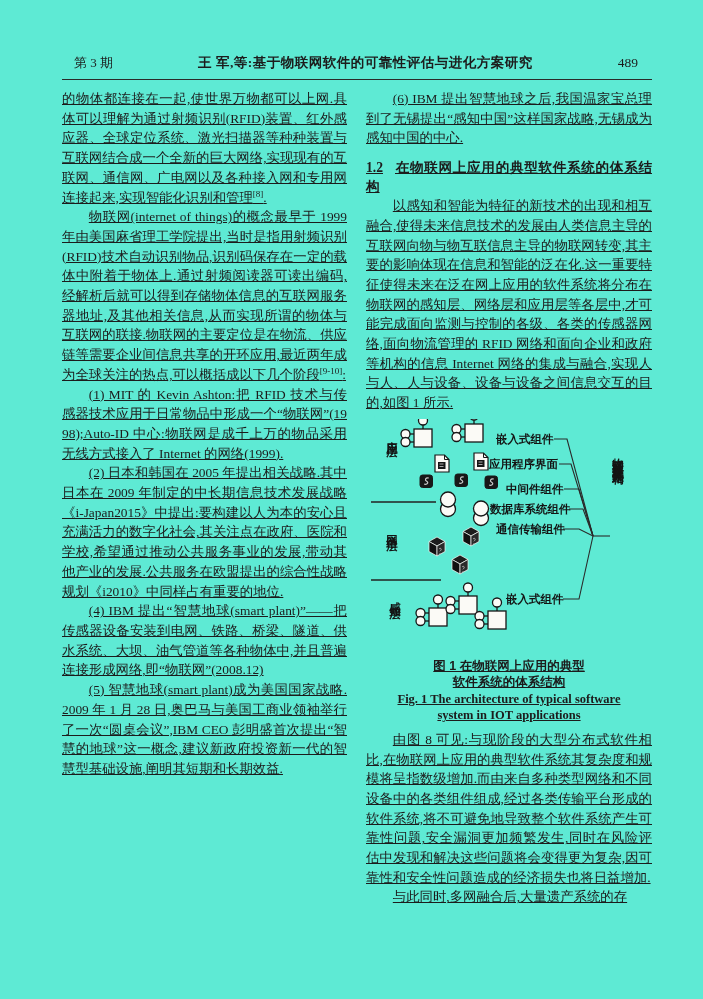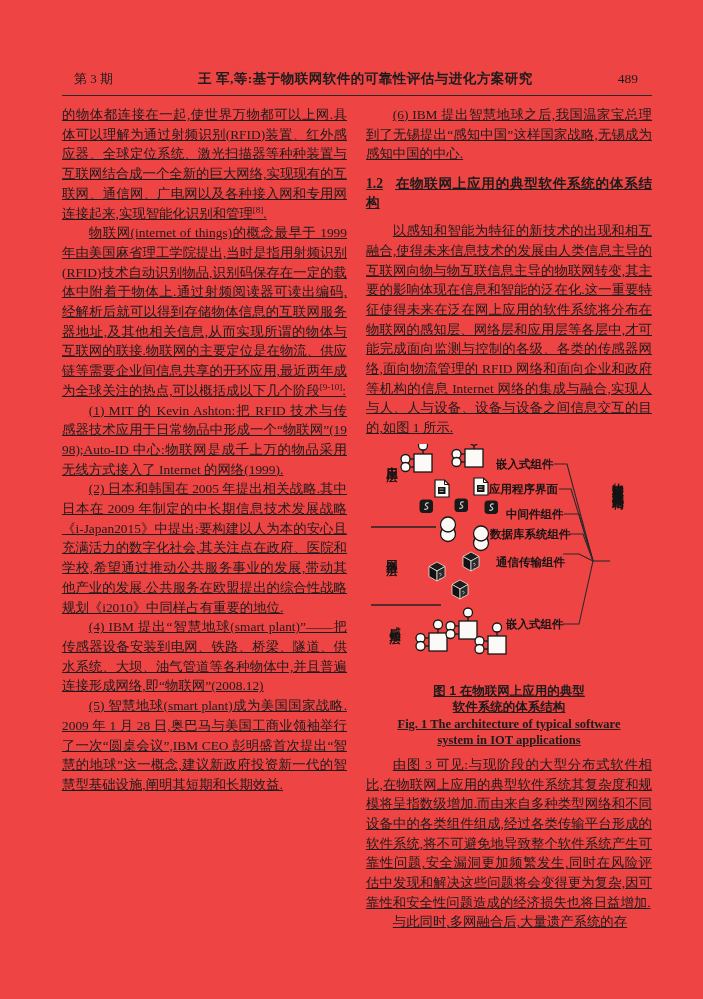--- a/index.html
+++ b/index.html
@@ -1,34 +1,34 @@
 <!DOCTYPE html>
 <html><head>
 <meta charset="utf-8">
 <style>
   html,body { margin:0; padding:0; background:#e8e8e6; }
   .page {
-    width:703px; height:999px; background:#ef4444; position:relative;
-    box-sizing:border-box; padding:70px 51px 0 62px; overflow:hidden;
+    width:703px; height:999px; background:#5eead4; position:relative;
+    box-sizing:border-box; padding:54px 51px 0 62px; overflow:hidden;
     font-family:"Liberation Serif","DejaVu Serif",serif; color:#1c1c1c;
   }
   
   .pg-header { display:flex; align-items:baseline; border-bottom:1.6px solid #2a2a2a; padding-bottom:7px; }
   .pg-header .issue { font-size:13px; padding-left:12px; }
   .pg-header .running-title { flex:1; text-align:center; font-weight:bold; font-size:13.5px; letter-spacing:0.5px; }
   .pg-header .pageno { font-size:13.5px; padding-right:14px; }
   
   .columns { display:flex; gap:19px; margin-top:9px; }
   .col { width:286px; font-size:13.4px; line-height:19.7px; text-align:justify;text-decoration:underline; }
   .col p { margin:0; text-indent:2em; word-break:break-all; }
   .col p.cont { text-indent:0; }
   sup.cite { font-size:9px; line-height:0; vertical-align:super; }
   
   .section-heading {
-    margin:10px 0 9px 0; font-size:13.6px; font-weight:bold;
+    margin:10px 0 0 0; font-size:13.6px; font-weight:bold;
     font-family:"Liberation Sans","DejaVu Sans",sans-serif; text-indent:0; line-height:19px;
   }
   .section-heading .num { margin-right:12px; font-family:"Liberation Serif",serif; }
   
   figure { margin:6px 0 2px 0; }
   .fig-canvas { position:relative; width:290px; height:232px; }
   .fig-canvas svg { position:absolute; left:0; top:0; }
   .fig-label {
     position:absolute; font-size:11.5px; line-height:12px; white-space:nowrap;
     font-family:"Liberation Sans","DejaVu Sans",sans-serif; color:#141414; font-weight:bold;
@@ -140,32 +140,32 @@
           </svg>
 
           <span class="fig-label vert" style="left:20px; top:12px;">应用层</span>
           <span class="fig-label vert" style="left:20px; top:106px;">网络层</span>
           <span class="fig-label vert" style="left:23px; top:174px;">感知层</span>
 
           <span class="fig-label" style="left:130px; top:14px;">嵌入式组件</span>
           <span class="fig-label" style="left:123px; top:39px;">应用程序界面</span>
           <span class="fig-label" style="left:140px; top:64px;">中间件组件</span>
           <span class="fig-label" style="left:124px; top:84px;">数据库系统组件</span>
-          <span class="fig-label" style="left:130px; top:112px;">通信传输组件</span>
+          <span class="fig-label" style="left:130px; top:104px;">通信传输组件</span>
           <span class="fig-label" style="left:140px; top:174px;">嵌入式组件</span>
 
           <span class="fig-label side-vert" style="left:246px; top:30px;">物联网软件系统体系结构</span>
         </div>
 
         <figcaption>
           <div class="cap-zh">图 1  在物联网上应用的典型</div>
           <div class="cap-zh">软件系统的体系结构</div>
           <div class="cap-en">Fig. 1  The architecture of typical software</div>
           <div class="cap-en">system in IOT applications</div>
         </figcaption>
       </figure>
 
-      <p class="after-fig">由图 3 可见:与现阶段的大型分布式软件相比,在物联网上应用的典型软件系统其复杂度和规模将呈指数级增加.而由来自多种类型网络和不同设备中的各类组件组成,经过各类传输平台形成的软件系统,将不可避免地导致整个软件系统产生可靠性问题,安全漏洞更加频繁发生,同时在风险评估中发现和解决这些问题将会变得更为复杂,因可靠性和安全性问题造成的经济损失也将日益增加.</p>
+      <p class="after-fig">由图 8 可见:与现阶段的大型分布式软件相比,在物联网上应用的典型软件系统其复杂度和规模将呈指数级增加.而由来自多种类型网络和不同设备中的各类组件组成,经过各类传输平台形成的软件系统,将不可避免地导致整个软件系统产生可靠性问题,安全漏洞更加频繁发生,同时在风险评估中发现和解决这些问题将会变得更为复杂,因可靠性和安全性问题造成的经济损失也将日益增加.</p>
       <p>与此同时,多网融合后,大量遗产系统的存</p>
     </div>
 
   </div>
 </div>
 
 </body></html>

